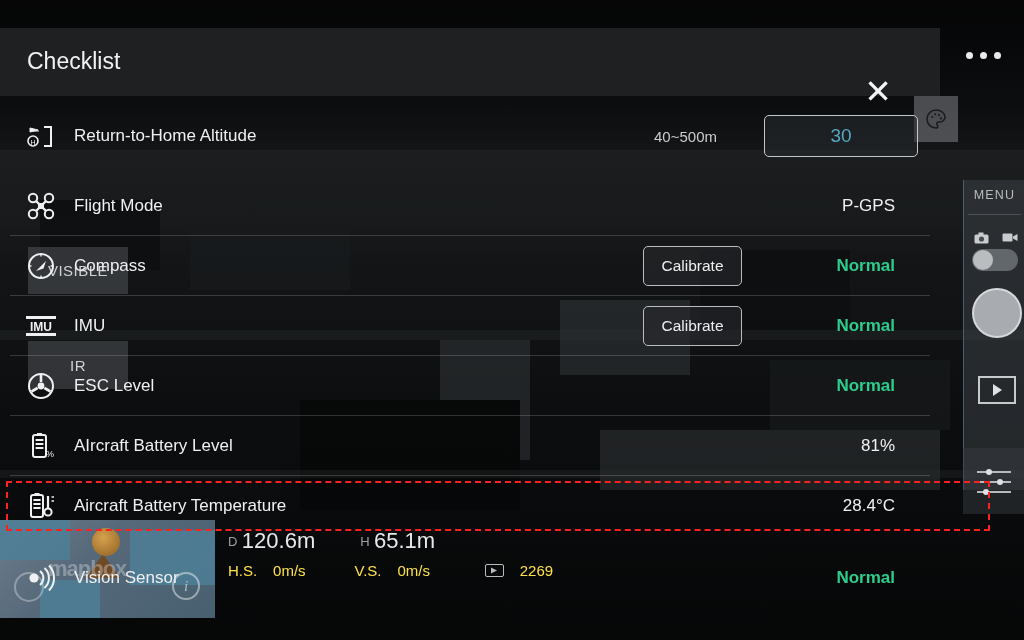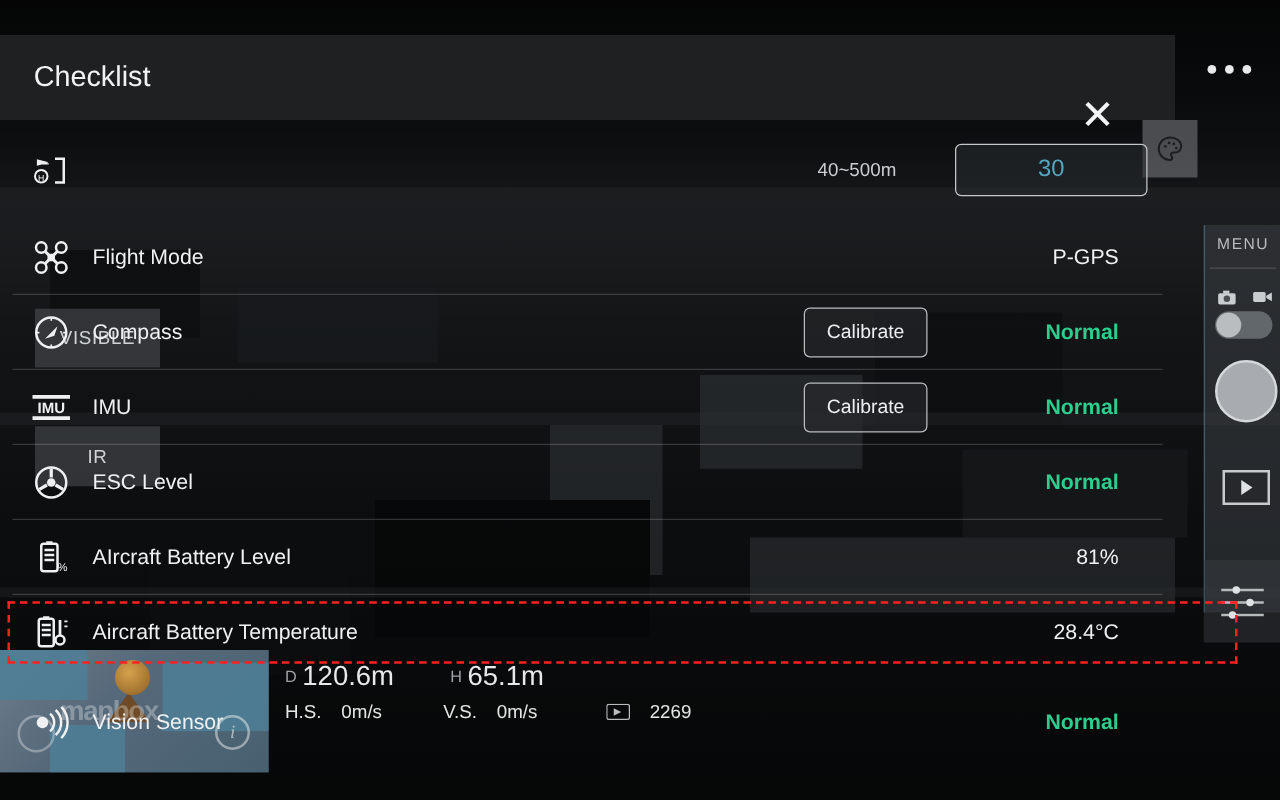--- a/index.html
+++ b/index.html
@@ -32,21 +32,21 @@
     border:1px solid rgba(150,160,150,.30);color:rgba(150,175,150,.33);
     font-size:15px;display:flex;align-items:center;justify-content:center;}
   .palette-btn{position:absolute;left:914px;top:96px;width:44px;height:46px;
     background:rgba(150,154,158,.45);display:flex;align-items:center;justify-content:center;}
 
   
   .telemetry{position:absolute;left:228px;top:528px;width:470px;height:90px;color:#c9ccce;}
   .t-row{position:absolute;left:0;white-space:nowrap;}
   .t-lab{font-size:13px;color:#9ea2a5;vertical-align:middle;}
   .t-big{font-size:22px;color:#e6e8ea;vertical-align:middle;}
-  .t-mid{font-size:15px;color:#e5e5e5;vertical-align:middle;}
+  .t-mid{font-size:15px;color:#fde047;vertical-align:middle;}
 
   
   .minimap{position:absolute;left:0px;top:520px;width:215px;height:98px;overflow:hidden;
     background:#2e3a44;}
   .mm-land{position:absolute;left:0;top:0;width:215px;height:98px;
     background:linear-gradient(135deg,#6d7e8c 0%,#56697a 40%,#47606f 100%);}
   .mm-water{position:absolute;background:#4e7f96;opacity:.85;}
   .mm-pin{position:absolute;left:92px;top:8px;width:28px;height:28px;border-radius:50%;
     background:radial-gradient(circle at 40% 35%,#d6a14e,#8d5f23);}
   .mm-pin2{position:absolute;left:86px;top:34px;width:34px;height:24px;
@@ -233,20 +233,21 @@
 
       <div class="row" style="top:10px;">
         <div class="ico">
           <svg width="30" height="30" viewBox="0 0 30 30">
             <path d="M4 10 L13 10 M4 10 L4 7 L12 9 L4 11 Z" fill="#eef0f1" stroke="#eef0f1" stroke-width="1"></path>
             <circle cx="7" cy="20" r="5" fill="none" stroke="#eef0f1" stroke-width="1.6"></circle>
             <text x="7" y="23.5" font-size="7" fill="#eef0f1" text-anchor="middle" font-family="Liberation Sans">H</text>
             <path d="M18 6 L25 6 L25 25 L18 25" fill="none" stroke="#eef0f1" stroke-width="2"></path>
           </svg>
         </div>
+        <div class="lab">Return-to-Home Altitude</div>
         <div class="range">40~500m</div>
         <div class="numbox">
           <span>30</span>
         </div>
       </div>
 
       <div class="row" style="top:80px;">
         <div class="sep"></div>
         <div class="ico">
           <svg width="30" height="30" viewBox="0 0 30 30">

